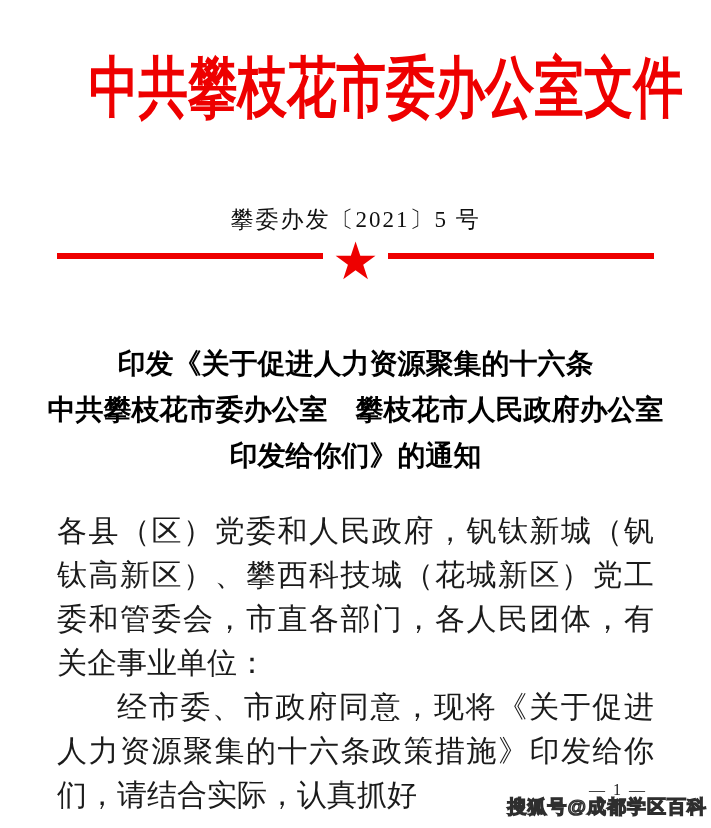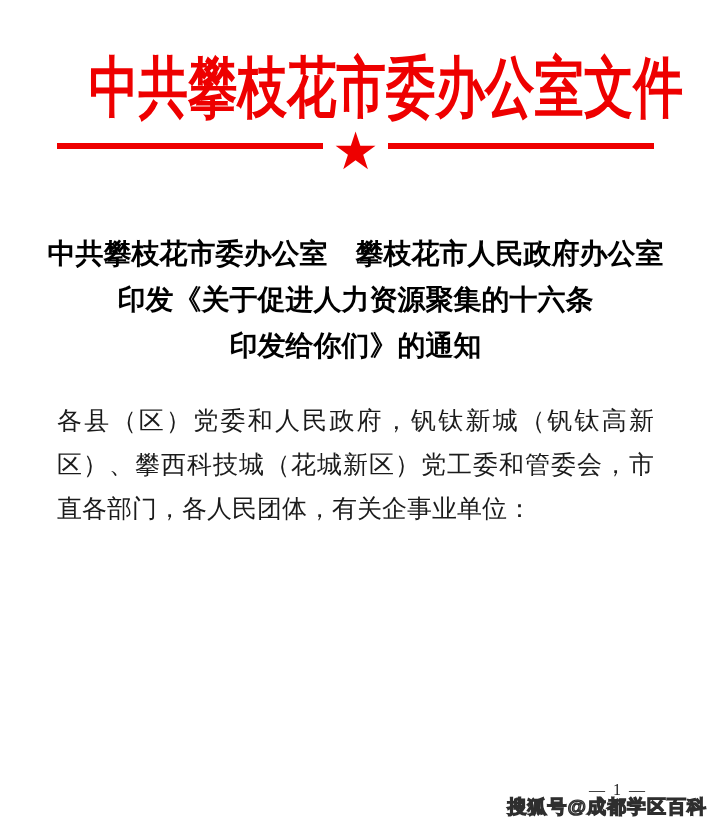--- a/index.html
+++ b/index.html
@@ -72,21 +72,21 @@
     font-weight: 900;
     font-size: 28px;
     line-height: 46px;
     color: #000000;
     font-family: "Liberation Sans", "DejaVu Sans", sans-serif;
   }
 
   
   .body-text {
     margin: 30px 57px 0 57px;
-    font-size: 25px;
+    font-size: 30px;
     line-height: 44px;
     text-align: justify;
     text-justify: inter-ideograph;
     color: #1b1b1b;
     font-family: "Liberation Serif", "DejaVu Serif", serif;
   }
   .body-text p {
     margin: 0;
   }
   .body-text p.indent {
@@ -116,34 +116,36 @@
     font-family: "Liberation Sans", "DejaVu Sans", sans-serif;
   }
 </style>
 </head>
 <body>
 
 <div class="page">
 
   <div class="org-title">中共攀枝花市委办公室文件</div>
 
+  <div class="doc-number">攀委办发〔2021〕5 号</div>
 
   <div class="red-rule">
     <div class="seg"></div>
     <div class="star">★</div>
     <div class="seg"></div>
   </div>
 
   <div class="doc-title">
+    <div>印发《关于促进人力资源聚集的十六条</div>
     <div>中共攀枝花市委办公室　攀枝花市人民政府办公室</div>
-    <div>印发《关于促进人力资源聚集的十六条</div>
     <div>印发给你们》的通知</div>
   </div>
 
   <div class="body-text">
     <p>各县（区）党委和人民政府，钒钛新城（钒钛高新区）、攀西科技城（花城新区）党工委和管委会，市直各部门，各人民团体，有关企事业单位：</p>
+    <p class="indent">经市委、市政府同意，现将《关于促进人力资源聚集的十六条政策措施》印发给你们，请结合实际，认真抓好</p>
   </div>
 
   <div class="page-number">— 1 —</div>
 
   <div class="watermark">搜狐号@成都学区百科</div>
 
 </div>
 
 </body></html>

